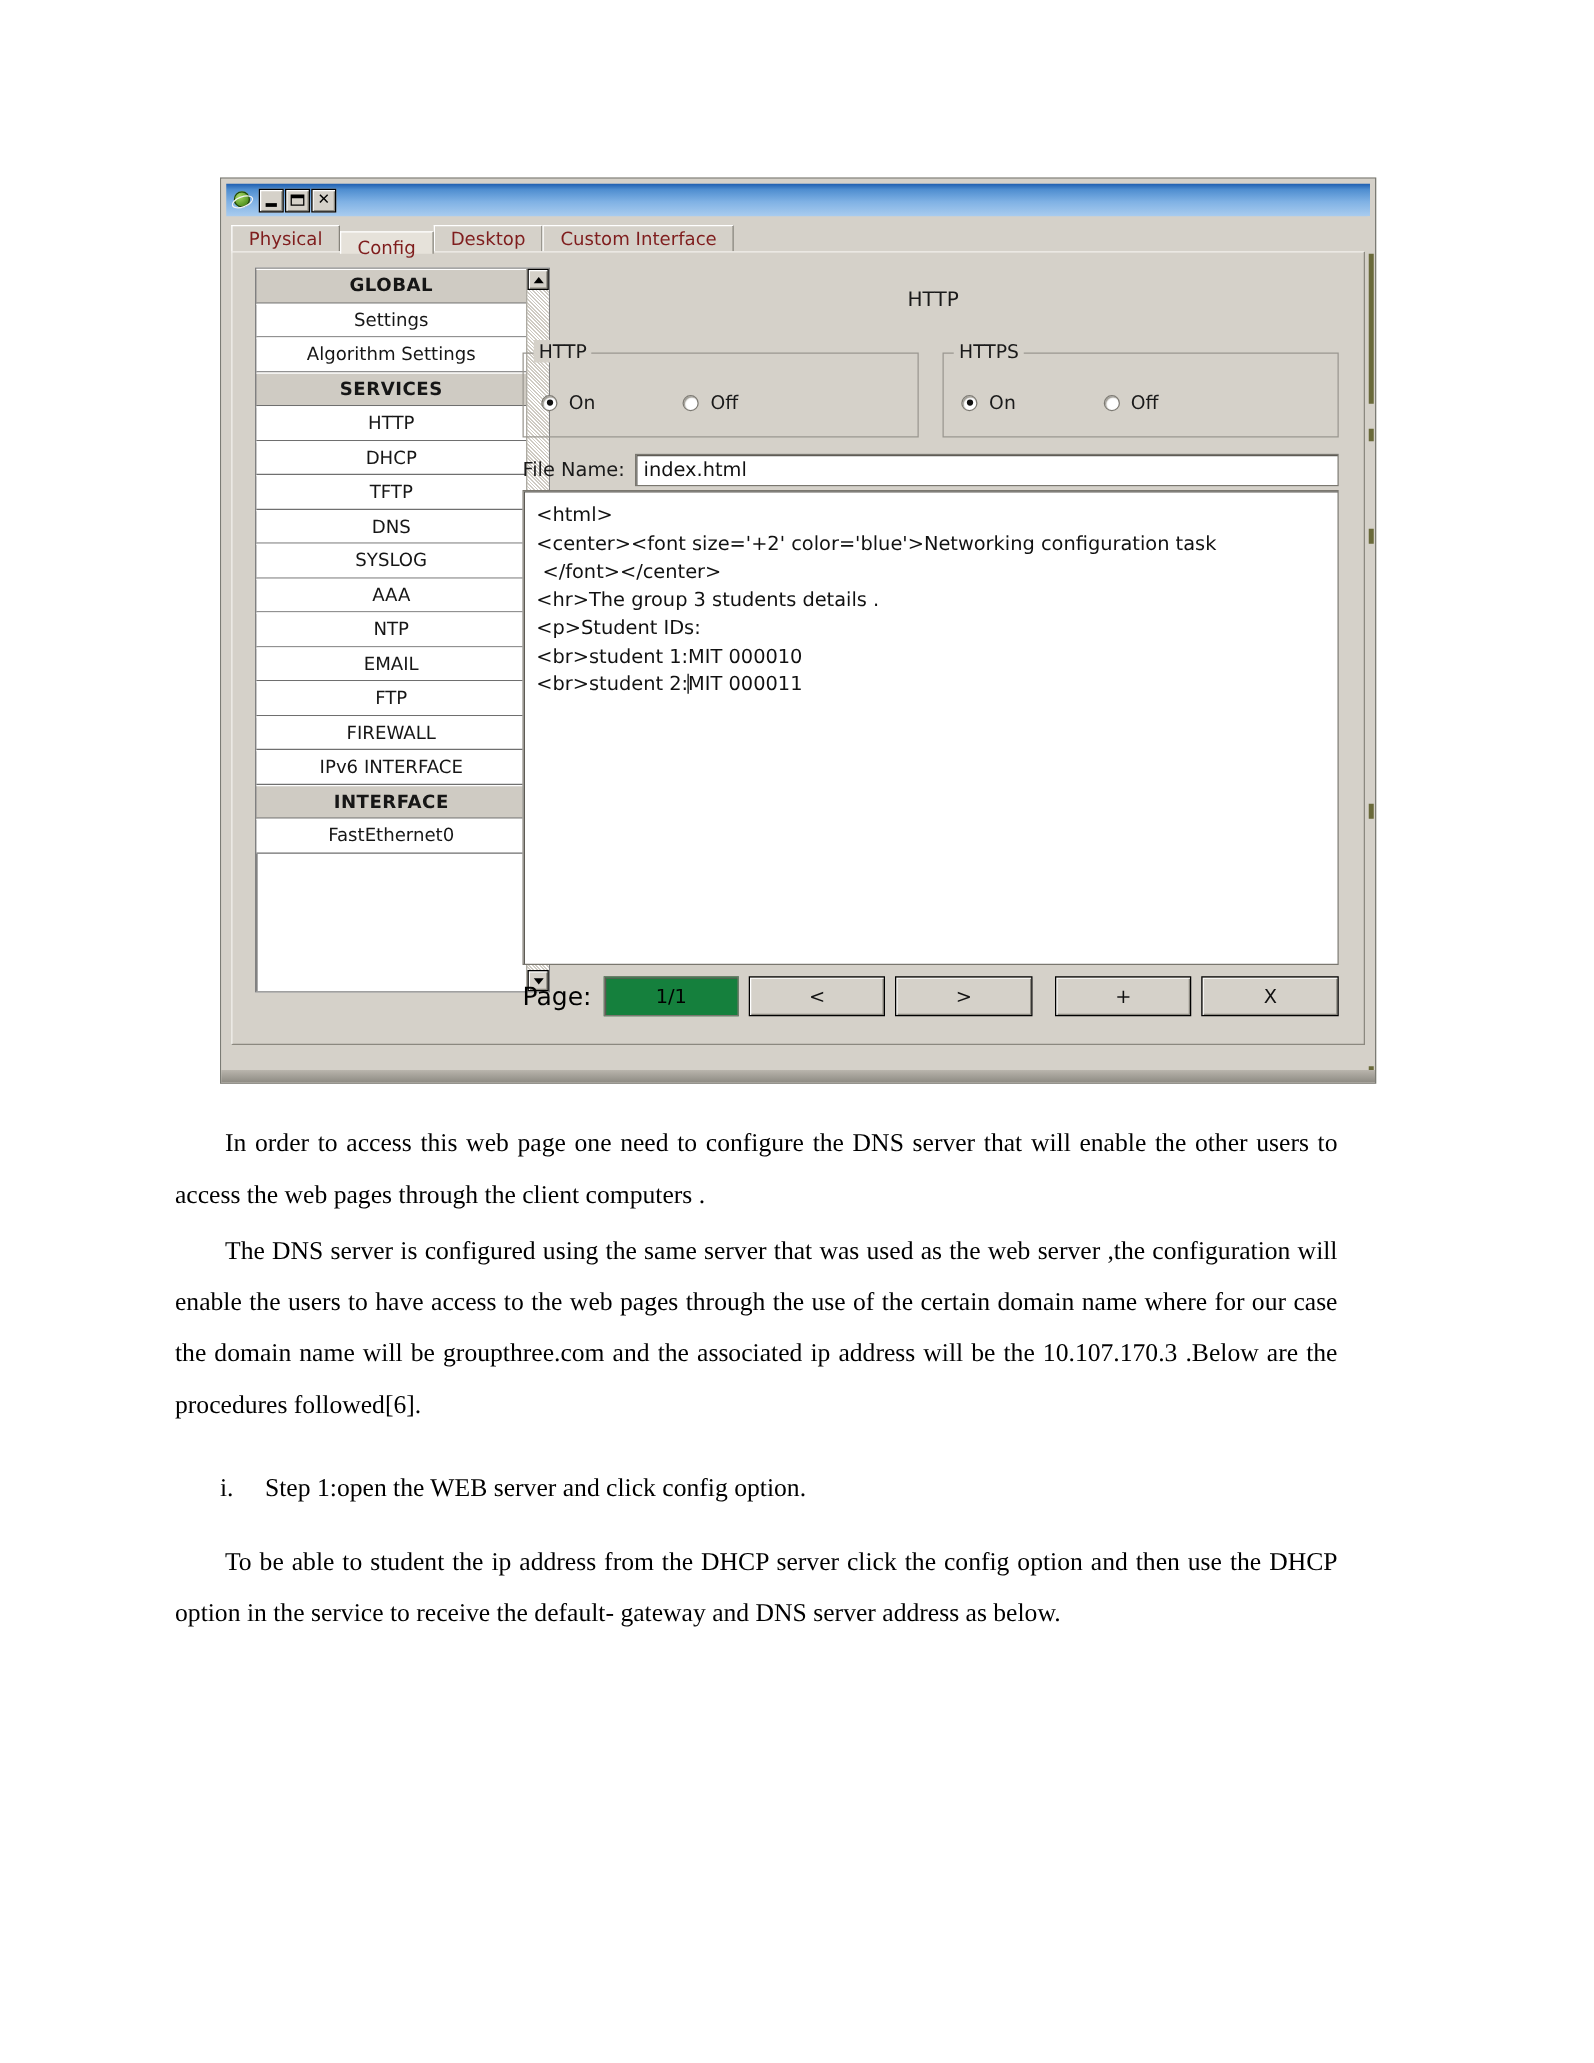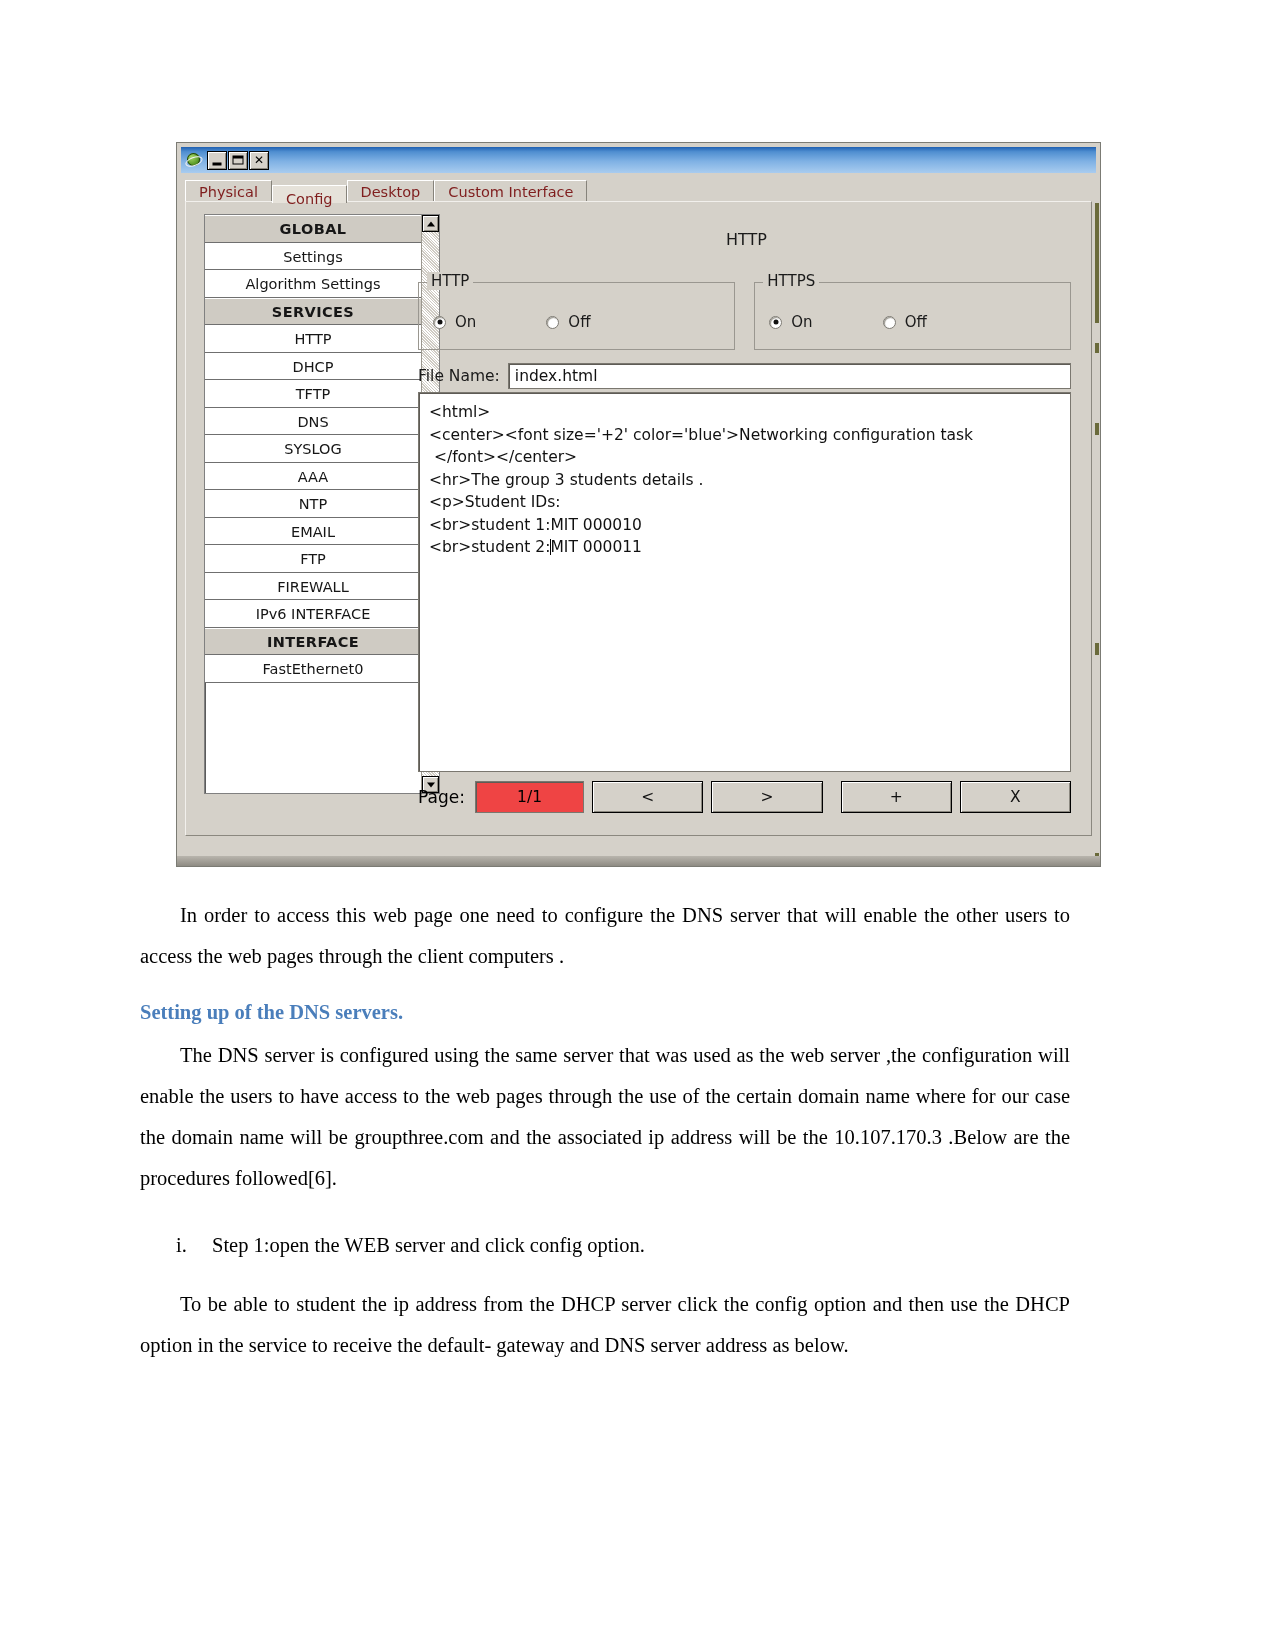--- a/index.html
+++ b/index.html
@@ -340,29 +340,29 @@
   
   .pagebar {
     position: absolute;
     left: 4px; top: 566px; right: 8px;
     height: 34px;
     display: flex;
     align-items: center;
     gap: 4px;
   }
   .pagelabel {
-    font-size: 17px;
+    font-size: 20px;
     margin-right: 6px;
     white-space: nowrap;
     text-align: center;
   }
   .pagefield {
     width: 118px;
     height: 32px;
-    background: #ef4444;
+    background: #15803d;
     border: 1px solid #7a776f;
     box-shadow: inset 1px 1px 0 #5e5b55;
     box-sizing: border-box;
     display: flex;
     align-items: center;
     justify-content: center;
     font-size: 15.5px;
   }
   .pbtn {
     height: 32px;
@@ -566,21 +566,20 @@
       <div class="edge-mark" style="top:680px;height:12px;"></div>
     </div>
 
     <div class="shot-bottom"></div>
   </div>
 </div>
 
 <div class="doc">
   <p class="para">In order to access this web page one need to configure the DNS server that will enable the other users to access the web pages through the client computers .</p>
 
-  <div class="heading">Setting up of the DNS servers.</div>
 
   <p class="para">The DNS server is configured using the same server that was used as the web server ,the configuration will enable the users to have access to the web pages through the use of the certain domain name where for our case the domain name will be groupthree.com and the associated ip address will be the 10.107.170.3 .Below are the procedures followed[6].</p>
 
   <div class="listitem">
     <span class="marker">i.</span>
     <span>Step 1:open the WEB server and click config option.</span>
   </div>
 
   <div class="spacer-sm"></div>
 

